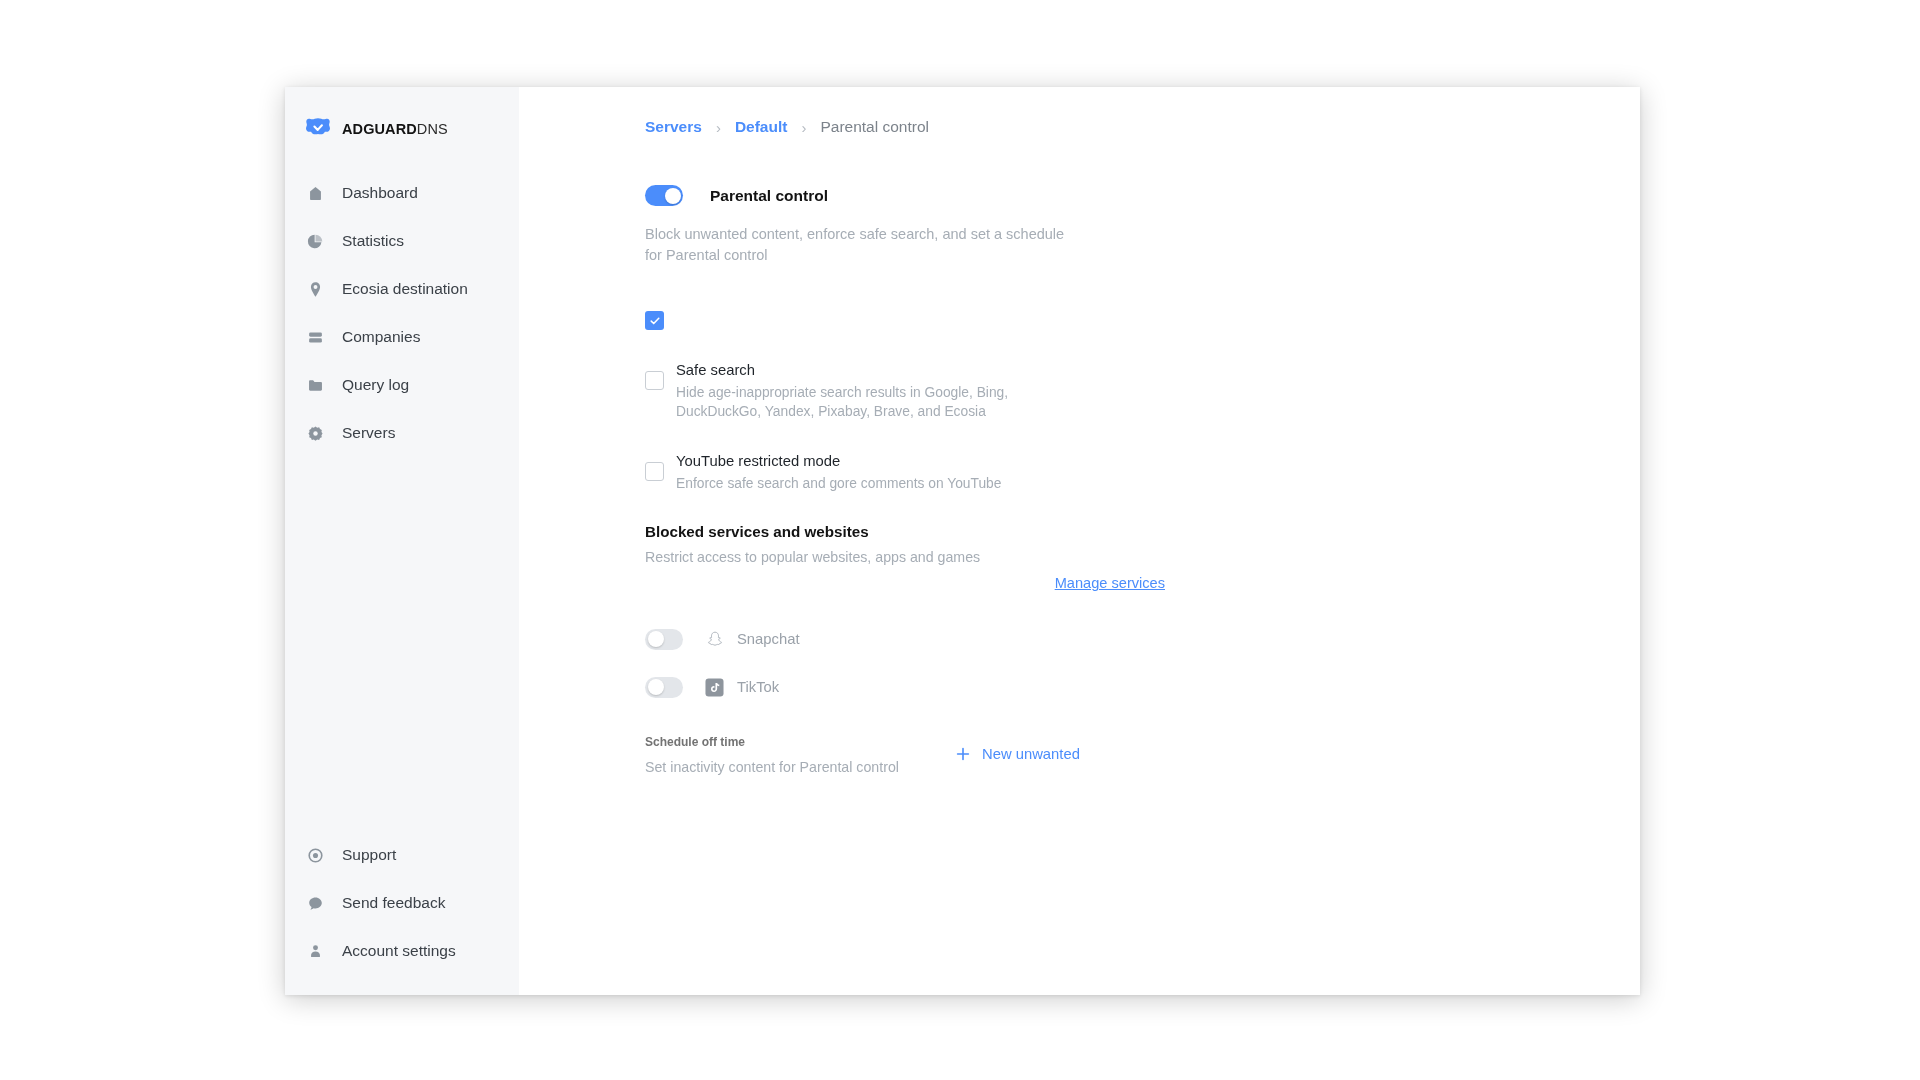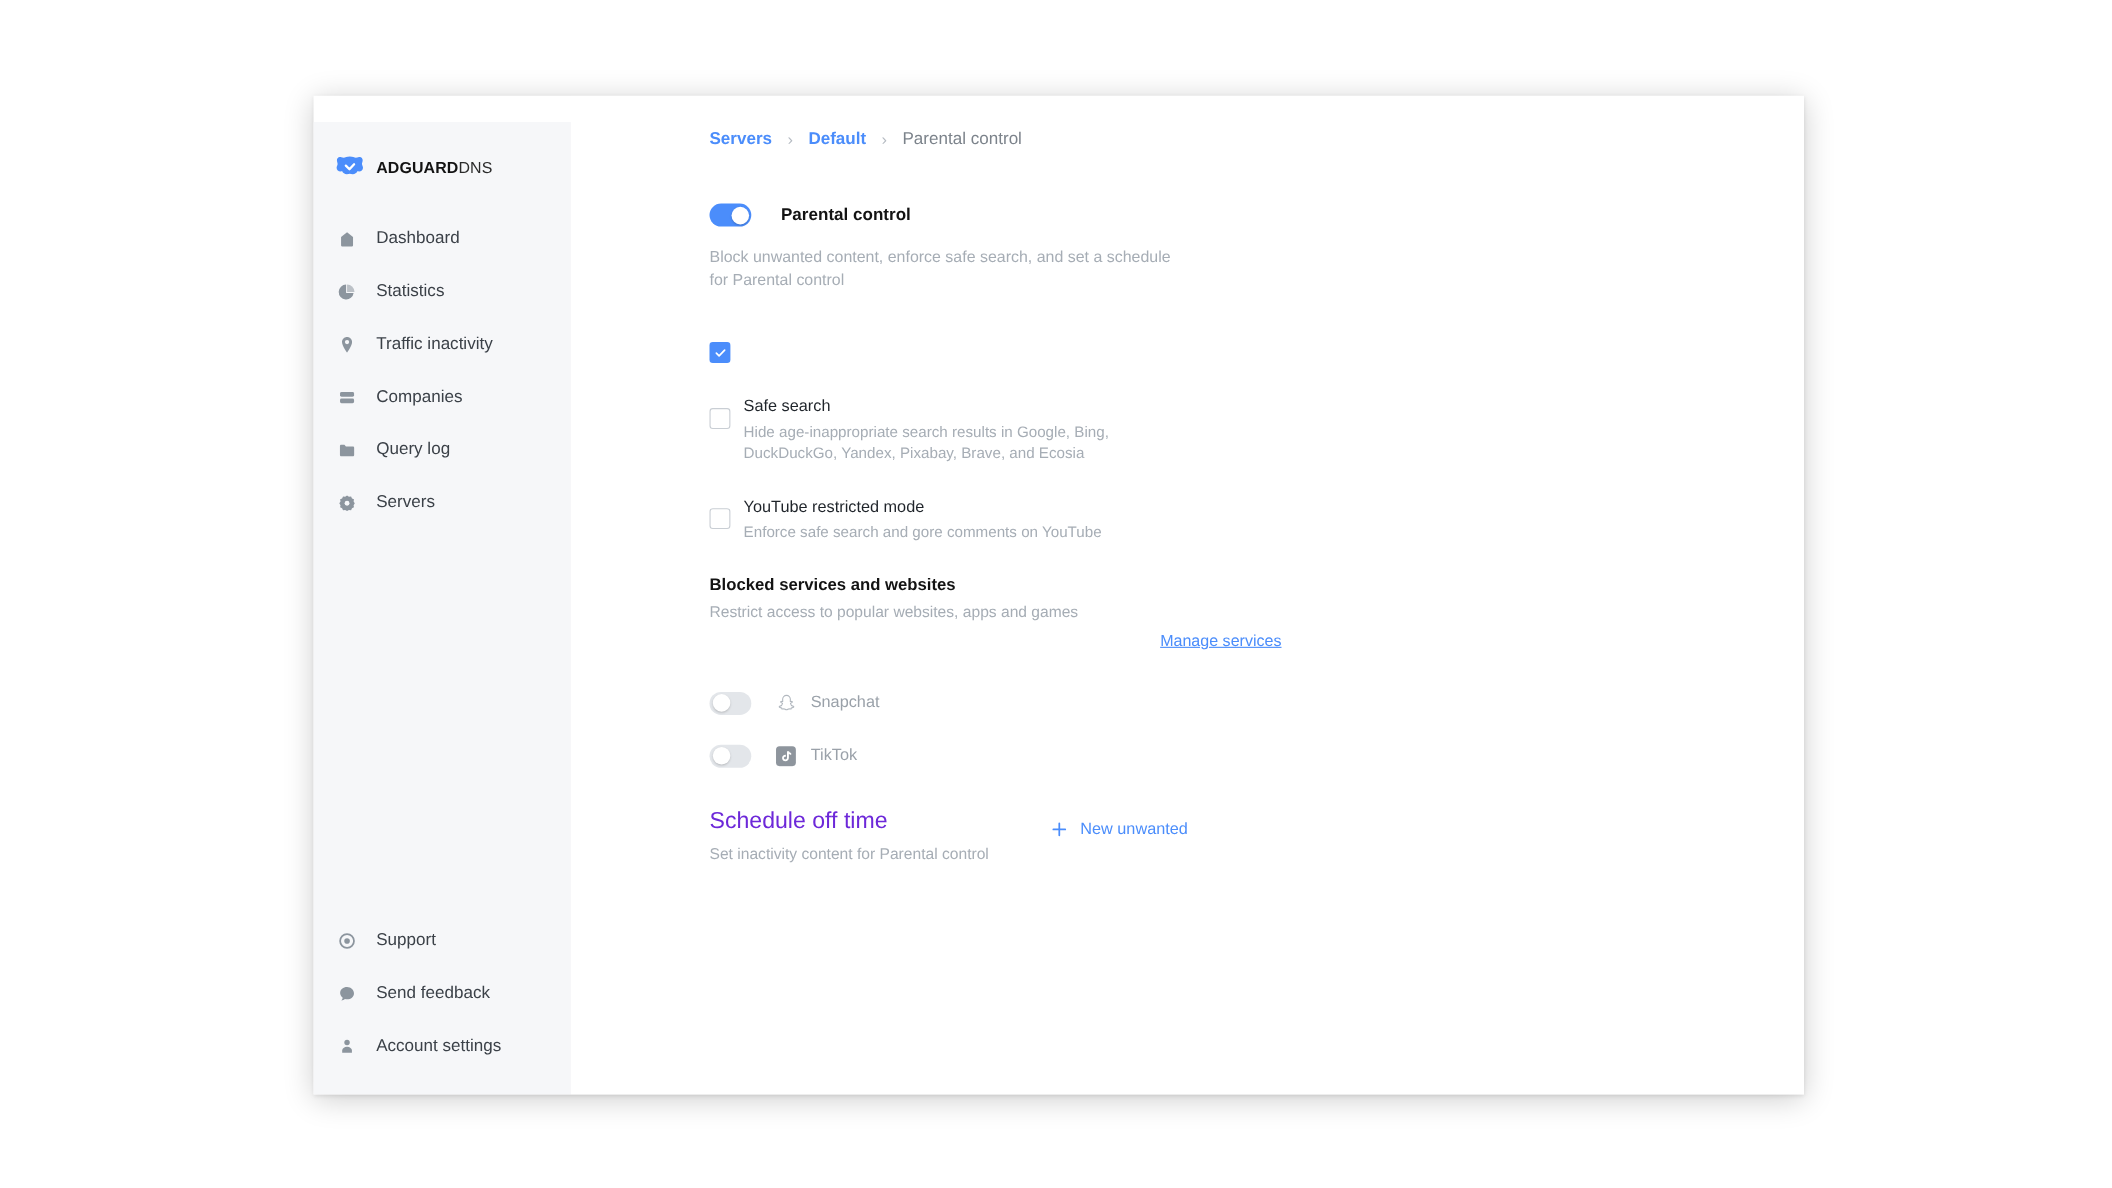--- a/index.html
+++ b/index.html
@@ -23,21 +23,20 @@
 
   
   .sidebar {
     width: 234px;
     background: #f6f7f9;
     flex: 0 0 234px;
     display: flex;
     flex-direction: column;
     padding-top: 24px;
     position: relative;
-    margin-top: 24px;
   }
 
   .brand {
     display: flex;
     align-items: center;
     height: 36px;
     padding-left: 20px;
     margin-bottom: 22px;
   }
   .brand-logo { width: 26px; height: 26px; flex: 0 0 26px; }
@@ -208,23 +207,23 @@
     margin-left: 13px;
     font-size: 14.8px;
     color: #9aa1a9;
     white-space: nowrap;
   }
 
   
   .schedule-block { margin-top: 28px; display: flex; align-items: flex-start; }
   .schedule-left { width: 300px; }
   .schedule-title {
-    font-size: 21px;
-    font-weight: 400;
-    color: #6d28d9;
+    font-size: 12px;
+    font-weight: 700;
+    color: #737373;
     margin-bottom: 10px;
   }
   .schedule-sub { font-size: 14.2px; color: #a6adb5; }
   .new-schedule {
     display: flex;
     align-items: center;
     margin-left: 10px;
     margin-top: 11px;
     cursor: pointer;
   }
@@ -279,21 +278,21 @@
         <span class="nav-label">Statistics</span>
       </div>
 
       <div class="nav-item">
         <span class="nav-icon">
           <svg viewBox="0 0 20 20" width="17" height="17">
             <path d="M10 1.6c-3 0-5.4 2.4-5.4 5.4 0 3.9 5.4 11.4 5.4 11.4s5.4-7.5 5.4-11.4c0-3-2.4-5.4-5.4-5.4z" fill="currentColor"></path>
             <circle cx="10" cy="7" r="2.3" fill="#f6f7f9"></circle>
           </svg>
         </span>
-        <span class="nav-label">Traffic inactivity</span>
+        <span class="nav-label">Ecosia destination</span>
       </div>
 
       <div class="nav-item">
         <span class="nav-icon">
           <svg viewBox="0 0 20 20" width="17" height="17">
             <rect x="2.5" y="4" width="15" height="5" rx="1.6" fill="currentColor"></rect>
             <rect x="2.5" y="11" width="15" height="5" rx="1.6" fill="currentColor"></rect>
           </svg>
         </span>
         <span class="nav-label">Companies</span>

